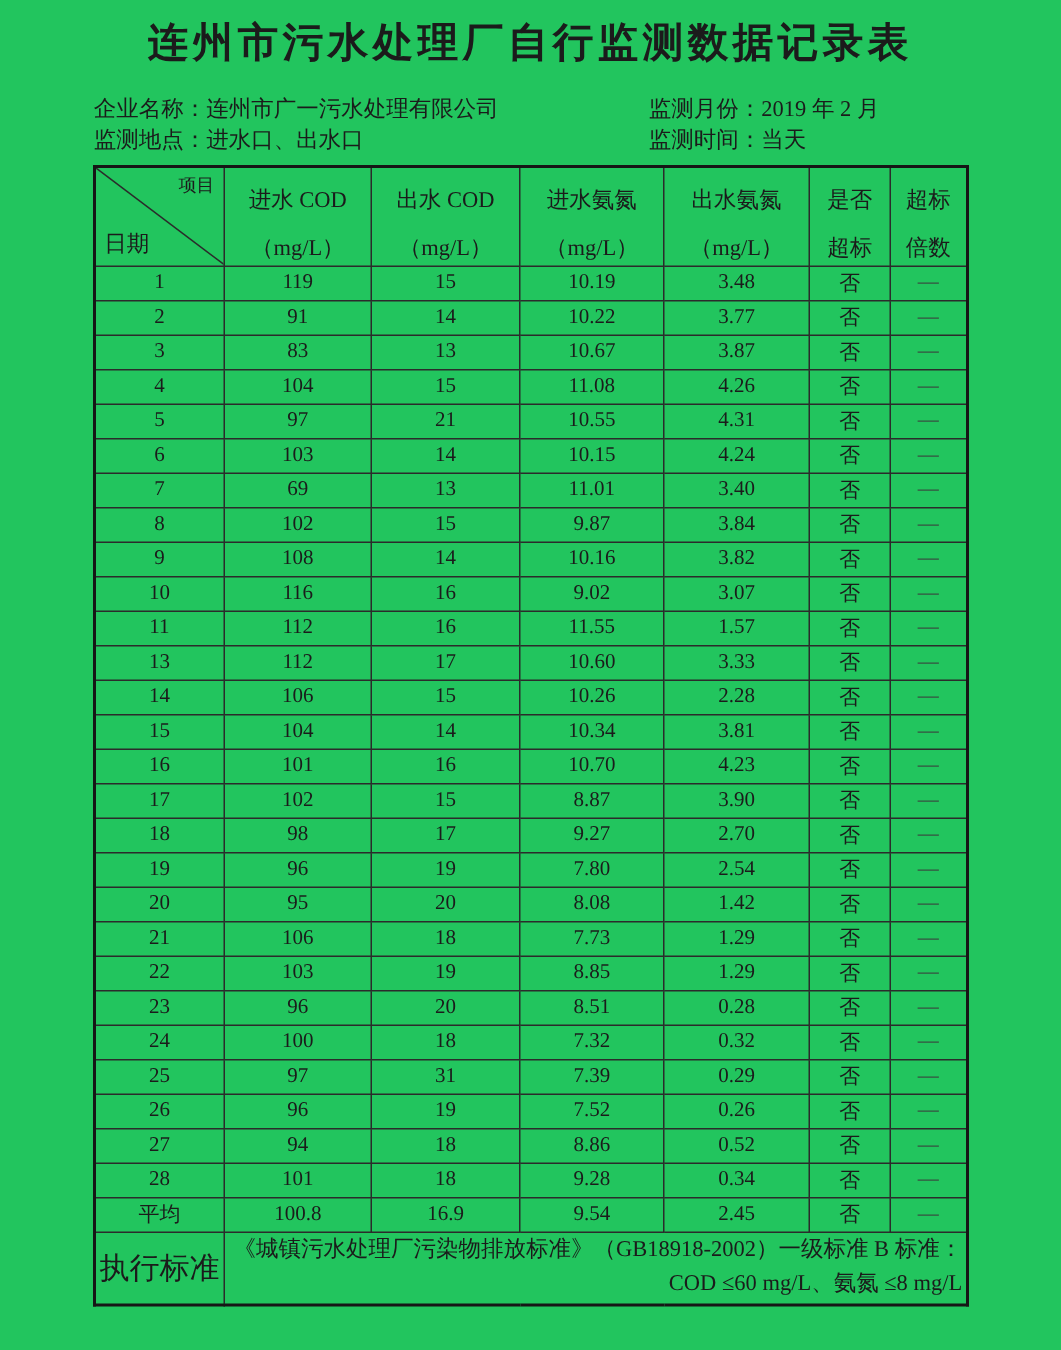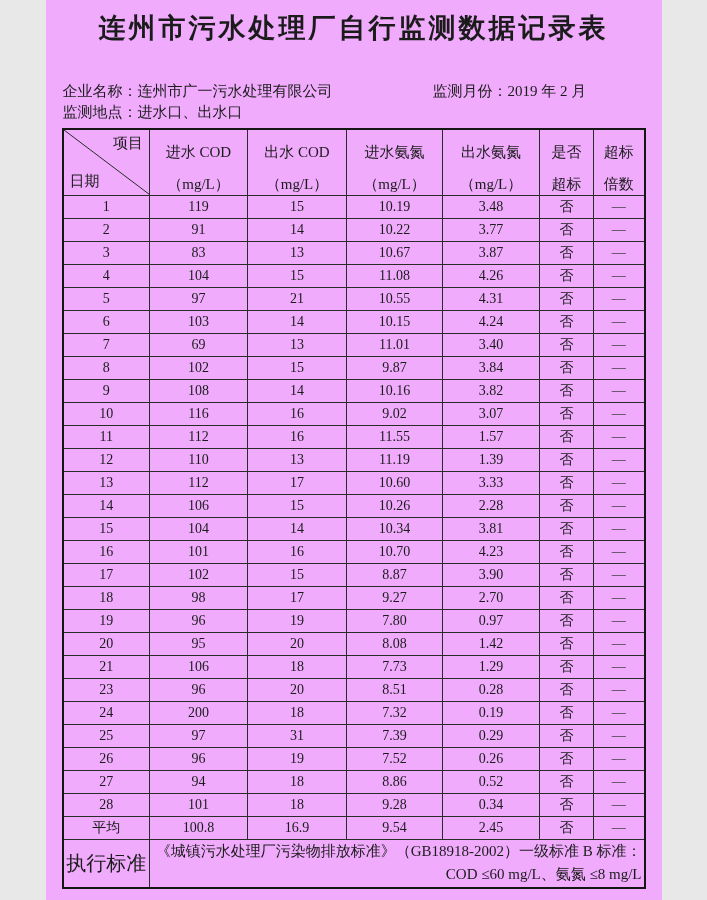--- a/index.html
+++ b/index.html
@@ -1,36 +1,36 @@
 <!DOCTYPE html>
 <html><head>
 <meta charset="utf-8">
 <style>
   * { margin: 0; padding: 0; box-sizing: border-box; }
   html, body { background: #e8e8e8; }
   .page {
-    width: 616px;
+    width: 707px;
     height: 900px;
     margin: 0 auto;
-    background: #f0abfc;
+    background: #22c55e;
     font-family: "Liberation Serif", "DejaVu Serif", serif;
     color: #1b1b1b;
     overflow: hidden;
     position: relative;
   }
   .doc-title {
     text-align: center;
     font-size: 27px;
     font-weight: bold;
     letter-spacing: 3px;
     padding-top: 10px;
   }
   .meta {
     width: 582px;
-    margin: 35px auto 5px auto;
+    margin: 17px auto 5px auto;
     display: grid;
     grid-template-columns: 1fr 212px;
     grid-auto-rows: 21px;
     font-size: 15px;
     line-height: 21px;
   }
   .meta .pair { white-space: nowrap; }
   .record-table {
     width: 582px;
     margin: 0 auto;
@@ -42,21 +42,21 @@
   }
   .record-table th, .record-table td {
     border: 1px solid #2b2b2b;
     font-weight: normal;
     padding: 0 2px;
   }
   .record-table thead th { height: 51px; font-size: 15px; line-height: 1.35; }
   .record-table tbody td { height: 23px; }
   .corner-cell { position: relative; padding: 0; }
   .corner-cell svg { position: absolute; inset: 0; width: 100%; height: 100%; }
-  .corner-top { position: absolute; top: 3px; right: 6px; font-size: 15px; text-align: center; }
+  .corner-top { position: absolute; top: 3px; right: 6px; font-size: 12px; text-align: center; }
   .corner-bottom { position: absolute; bottom: 3px; left: 6px; font-size: 15px; }
   .hdr-line { display: block; margin-top: 12px; }
   .standard-row td { height: 49px; }
   .standard-label { font-size: 20px; }
   .standard-text {
     font-size: 15px;
     line-height: 1.55;
     text-align: right;
     padding: 2px 10px;
   }
@@ -66,20 +66,21 @@
 <body>
 
 <div class="page">
 
   <div class="doc-title">连州市污水处理厂自行监测数据记录表</div>
 
   <div class="meta">
     <div class="pair"><span>企业名称：</span><span>连州市广一污水处理有限公司</span></div>
     <div class="pair"><span>监测月份：</span><span>2019 年 2 月</span></div>
     <div class="pair"><span>监测地点：</span><span>进水口、出水口</span></div>
+    <div class="pair"><span>监测时间：</span><span>当天</span></div>
   </div>
 
   <table class="record-table">
     <colgroup>
       <col style="width:87px">
         <col style="width:98px">
         <col style="width:99px">
       <col style="width:96px">
         <col style="width:97px">
         <col style="width:54px">
@@ -214,29 +215,20 @@
         <tr>
           <td>11</td>
           <td>112</td>
           <td>16</td>
           <td>11.55</td>
           <td>1.57</td>
           <td>否</td>
           <td class="dash-cell">—</td>
         </tr>
         <tr>
-          <td>12</td>
-          <td>110</td>
-          <td>13</td>
-          <td>11.19</td>
-          <td>1.39</td>
-          <td>否</td>
-          <td class="dash-cell">—</td>
-        </tr>
-        <tr>
           <td>13</td>
           <td>112</td>
           <td>17</td>
           <td>10.60</td>
           <td>3.33</td>
           <td>否</td>
           <td class="dash-cell">—</td>
         </tr>
         <tr>
           <td>14</td>
@@ -281,21 +273,21 @@
           <td>9.27</td>
           <td>2.70</td>
           <td>否</td>
           <td class="dash-cell">—</td>
         </tr>
         <tr>
           <td>19</td>
           <td>96</td>
           <td>19</td>
           <td>7.80</td>
-          <td>0.97</td>
+          <td>2.54</td>
           <td>否</td>
           <td class="dash-cell">—</td>
         </tr>
         <tr>
           <td>20</td>
           <td>95</td>
           <td>20</td>
           <td>8.08</td>
           <td>1.42</td>
           <td>否</td>
@@ -304,34 +296,43 @@
         <tr>
           <td>21</td>
           <td>106</td>
           <td>18</td>
           <td>7.73</td>
           <td>1.29</td>
           <td>否</td>
           <td class="dash-cell">—</td>
         </tr>
         <tr>
+          <td>22</td>
+          <td>103</td>
+          <td>19</td>
+          <td>8.85</td>
+          <td>1.29</td>
+          <td>否</td>
+          <td class="dash-cell">—</td>
+        </tr>
+        <tr>
           <td>23</td>
           <td>96</td>
           <td>20</td>
           <td>8.51</td>
           <td>0.28</td>
           <td>否</td>
           <td class="dash-cell">—</td>
         </tr>
         <tr>
           <td>24</td>
-          <td>200</td>
+          <td>100</td>
           <td>18</td>
           <td>7.32</td>
-          <td>0.19</td>
+          <td>0.32</td>
           <td>否</td>
           <td class="dash-cell">—</td>
         </tr>
         <tr>
           <td>25</td>
           <td>97</td>
           <td>31</td>
           <td>7.39</td>
           <td>0.29</td>
           <td>否</td>

